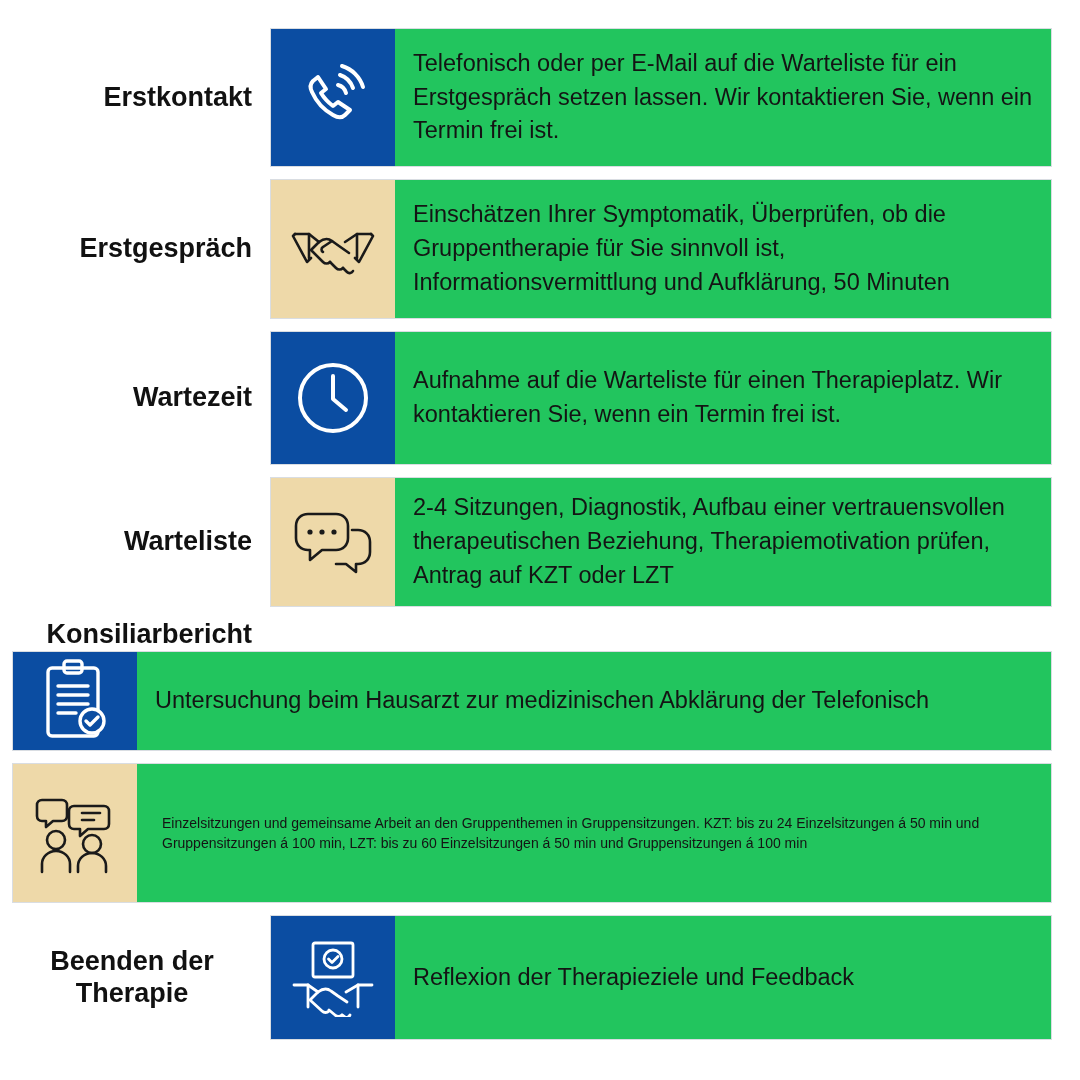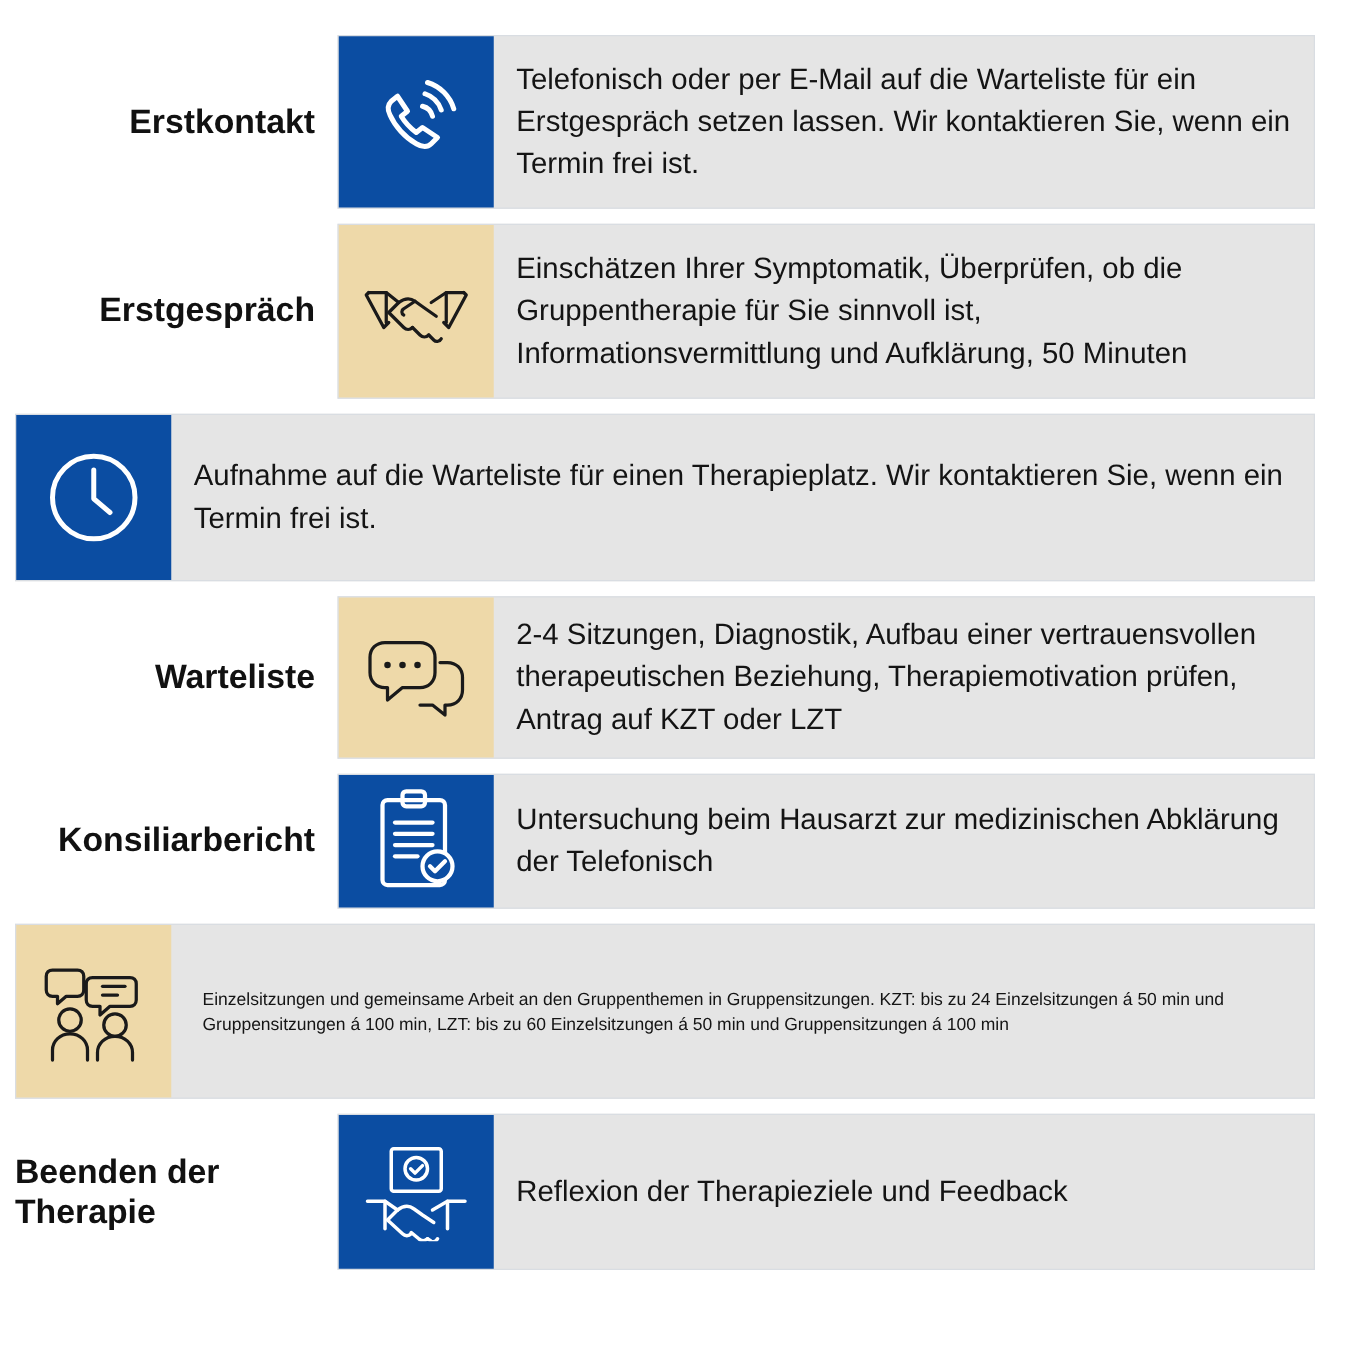--- a/index.html
+++ b/index.html
@@ -35,30 +35,30 @@
     width: 258px;
     min-width: 258px;
     display: flex;
     align-items: center;
     justify-content: flex-end;
     padding-right: 18px;
     box-sizing: border-box;
     font-size: 27px;
     font-weight: bold;
     line-height: 1.18;
-    text-align: left;
+    text-align: center;
     color: #111111;
   }
 
   .card {
     flex: 1;
     display: flex;
     align-items: stretch;
     border: 1px solid #d9dde2;
-    background: #e5e5e5;
+    background: #22c55e;
     box-sizing: border-box;
   }
 
   .icon-box {
     width: 124px;
     min-width: 124px;
     display: flex;
     align-items: center;
     justify-content: center;
     box-sizing: border-box;
@@ -82,21 +82,21 @@
     font-size: 14px;
     line-height: 1.45;
     padding-left: 25px;
   }
 
   
   .r0 { height: 139px; }
   .r1 { height: 140px; }
   .r2 { height: 134px; }
   .r3 { height: 130px; }
-  .r4 { height: 108px; }
+  .r4 { height: 132px; flex-direction: column; }
   .r5 { height: 140px; }
   .r6 { height: 125px; }
 </style>
 </head>
 <body>
 
 <div class="flow">
 
   <div class="row r0">
     <div class="row-label">Erstkontakt</div>
@@ -129,20 +129,21 @@
           <path d="M41 23l-9 6c-2 1-2 4 0 5"></path>
           <path d="M4 16l-2 2 14 26 4-4"></path>
           <path d="M80 16l2 2-14 26-4-4"></path>
         </svg>
       </div>
       <div class="card-text">Einschätzen Ihrer Symptomatik, Überprüfen, ob die Gruppentherapie für Sie sinnvoll ist, Informationsvermittlung und Aufklärung, 50 Minuten</div>
     </div>
   </div>
 
   <div class="row r2">
+    <div class="row-label">Wartezeit</div>
     <div class="card">
       <div class="icon-box blue">
         <svg width="80" height="80" viewBox="0 0 80 80" fill="none" stroke="#ffffff" stroke-width="4" stroke-linecap="round" stroke-linejoin="round">
           <circle cx="40" cy="40" r="33"></circle>
           <path d="M40 18v23l13 11"></path>
         </svg>
       </div>
       <div class="card-text">Aufnahme auf die Warteliste für einen Therapieplatz. Wir kontaktieren Sie, wenn ein Termin frei ist.</div>
     </div>
   </div>

